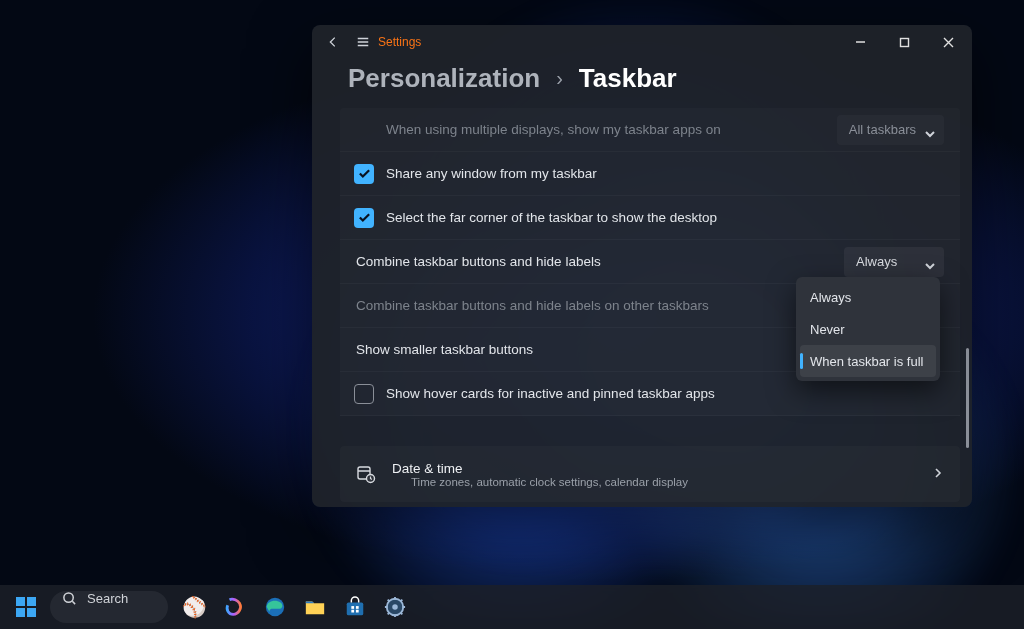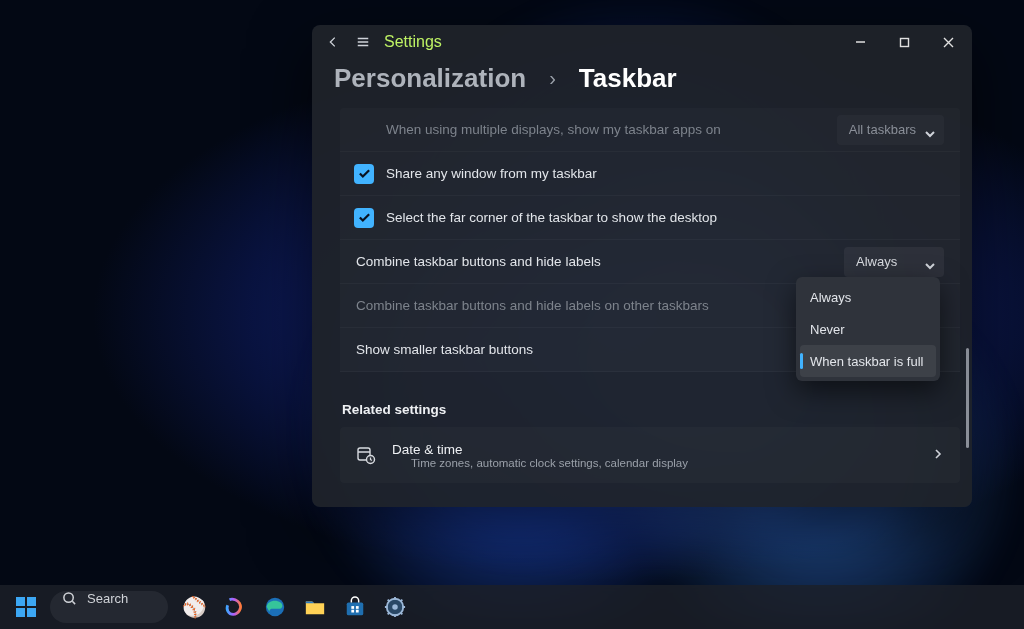--- a/index.html
+++ b/index.html
@@ -23,26 +23,26 @@
   background: rgba(30,34,42,.96); border-radius: 8px;
   box-shadow: 0 22px 60px rgba(0,0,0,.6); overflow: hidden;
 }
 .titlebar {
   display: flex; align-items: center; height: 34px; padding: 0 2px 0 6px;
 }
 .tb-btn {
   width: 30px; height: 30px; display:flex; align-items:center; justify-content:center;
   color:#cfd3d9; border-radius:4px;
 }
-.tb-title { font-size: 16px; color:#bef264; margin-left: 6px; }
+.tb-title { font-size: 12px; color:#f97316; }
 .tb-spacer { flex:1; }
 .win-ctrl { width:44px; height:30px; display:flex; align-items:center; justify-content:center; color:#e0e0e0; }
 .breadcrumb {
-  display:flex; align-items:center; gap: 23px;
-  padding: 4px 26px 14px 22px;
+  display:flex; align-items:center; gap: 16px;
+  padding: 4px 26px 14px 36px;
 }
 .crumb { font-size: 26px; font-weight: 600; color:#aeb3bb; }
 .crumb.active { color:#fff; }
 .crumb-sep { font-size: 20px; color:#9aa0a9; }
 .content { padding: 0 12px 0 28px; height: 400px; overflow:hidden; position:relative; }
 .scroll-ind { position:absolute; right:3px; top:240px; width:3px; height:100px; background:#8a8f98; border-radius:2px; }
 .row {
   display:flex; align-items:center; min-height:44px; padding: 0 16px 0 46px;
   border-bottom: 1px solid rgba(255,255,255,.035);
   background: rgba(255,255,255,.02); position:relative;
@@ -190,23 +190,26 @@
     </div>
 
     <div class="row disabled" style="padding-left:16px">
       <span class="label">Combine taskbar buttons and hide labels on other taskbars</span>
     </div>
 
     <div class="row" style="padding-left:16px">
       <span class="label">Show smaller taskbar buttons</span>
     </div>
 
+    <div class="row">
+      <div class="checkbox unchecked"></div>
+      <span class="label">Show hover cards for inactive and pinned taskbar apps</span>
+    </div>
 
     <div class="group-gap"></div>
-    <div class="section-title">Related settings</div>
 
     <div class="link-card">
       <div class="icon-box">
         <svg viewBox="0 0 20 20" width="20" height="20">
             <rect x="2" y="3" width="12" height="12" rx="2" stroke="#d8dbe0" stroke-width="1.4" fill="none"></rect>
             <path d="M2 7h12" stroke="#d8dbe0" stroke-width="1.4"></path>
             <circle cx="14.5" cy="14.5" r="4" stroke="#d8dbe0" stroke-width="1.4" fill="#2f333b"></circle>
             <path d="M14.5 12.5v2l1.3 1" stroke="#d8dbe0" stroke-width="1.2" fill="none"></path>
           </svg>
       </div>

